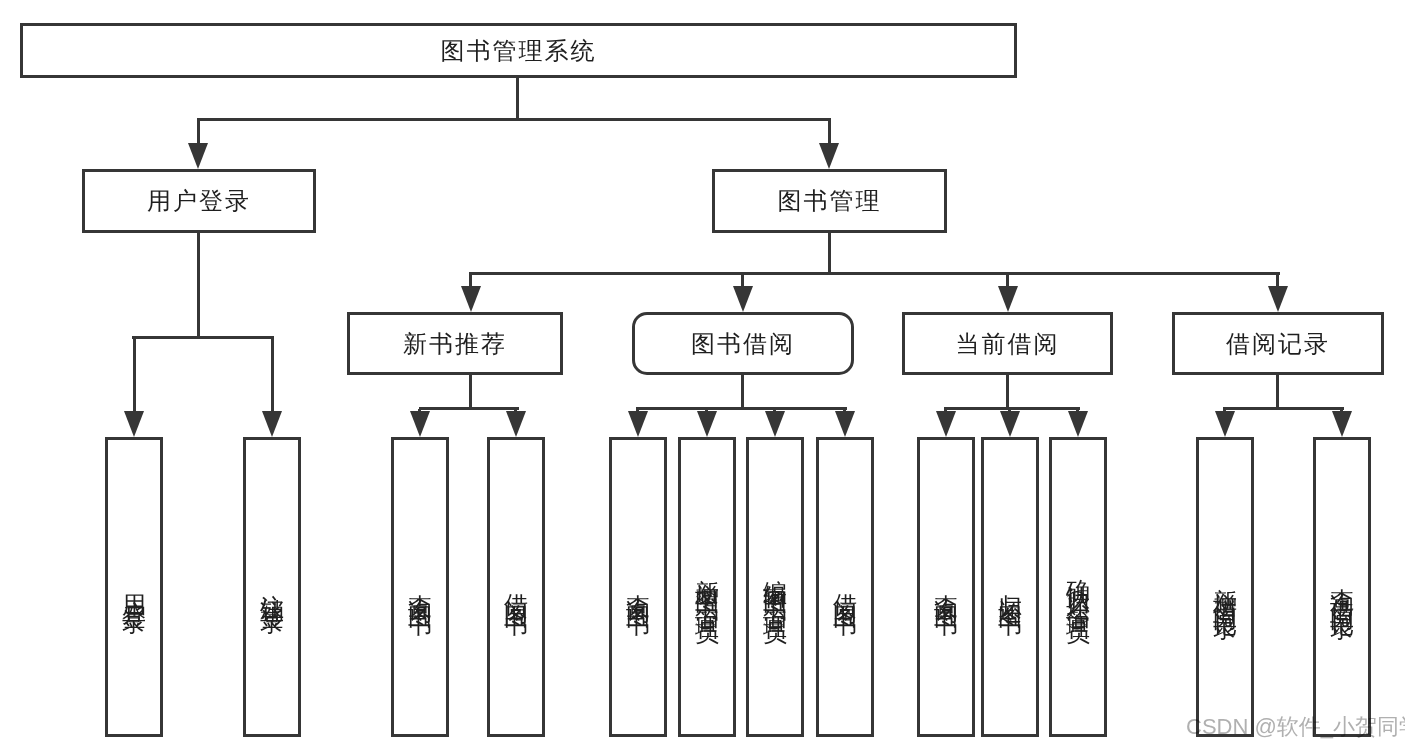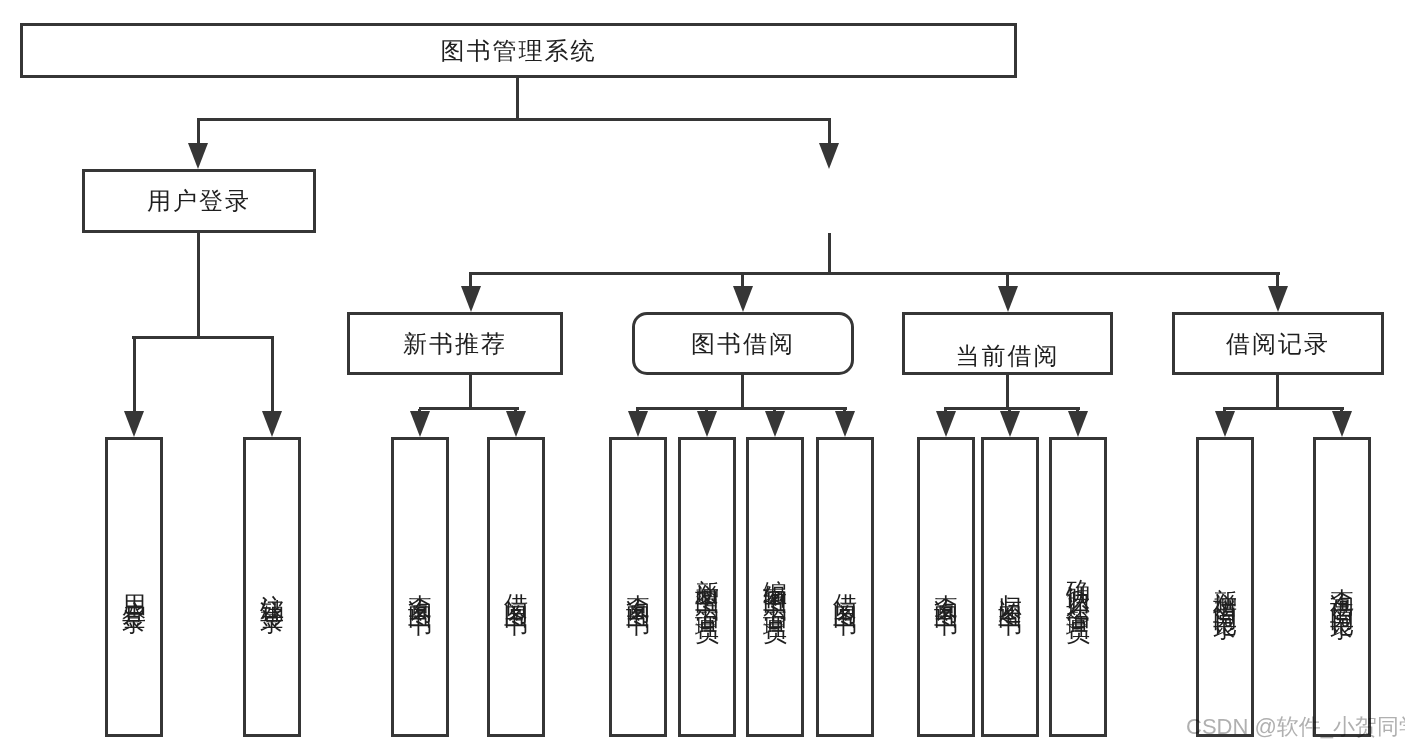--- a/index.html
+++ b/index.html
@@ -125,28 +125,31 @@
   <div class="vline" style="left:1340px;top:409px;height:4px;"></div>
   <div class="arrow" style="left:1332px;top:411px;"></div>
 
   <div class="hbox" style="left:20px;top:23px;width:997px;height:55px;">
     <span>图书管理系统</span>
   </div>
 
   <div class="hbox" style="left:82px;top:169px;width:234px;height:64px;">
     <span>用户登录</span>
   </div>
+  <div class="hbox" style="left:712px;top:169px;width:235px;height:64px;">
+    <span>图书管理</span>
+  </div>
 
   <div class="hbox" style="left:347px;top:312px;width:216px;height:63px;">
     <span>新书推荐</span>
   </div>
   <div class="hbox" style="left:632px;top:312px;width:222px;height:63px;border-radius:15px;">
     <span>图书借阅</span>
   </div>
-  <div class="hbox" style="left:902px;top:312px;width:211px;height:63px;align-items:flex-end;">
+  <div class="hbox" style="left:902px;top:312px;width:211px;height:63px;">
     <span>当前借阅</span>
   </div>
   <div class="hbox" style="left:1172px;top:312px;width:212px;height:63px;">
     <span>借阅记录</span>
   </div>
 
   <div class="vbox" style="left:105px;">
     <span>用户登录</span>
   </div>
   <div class="vbox" style="left:243px;">

